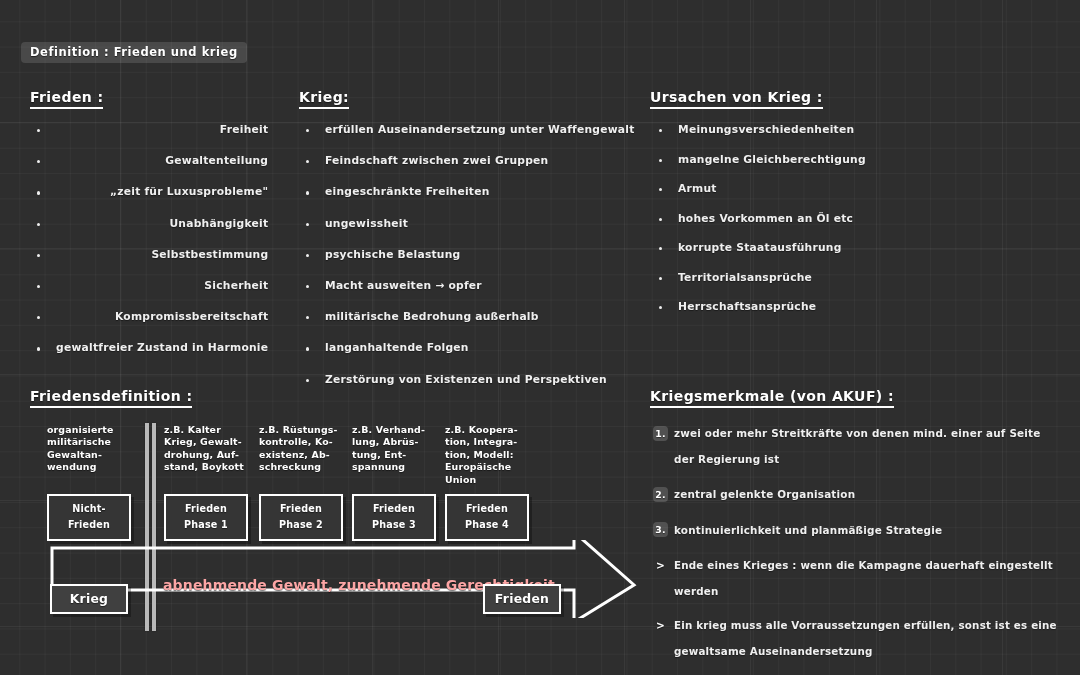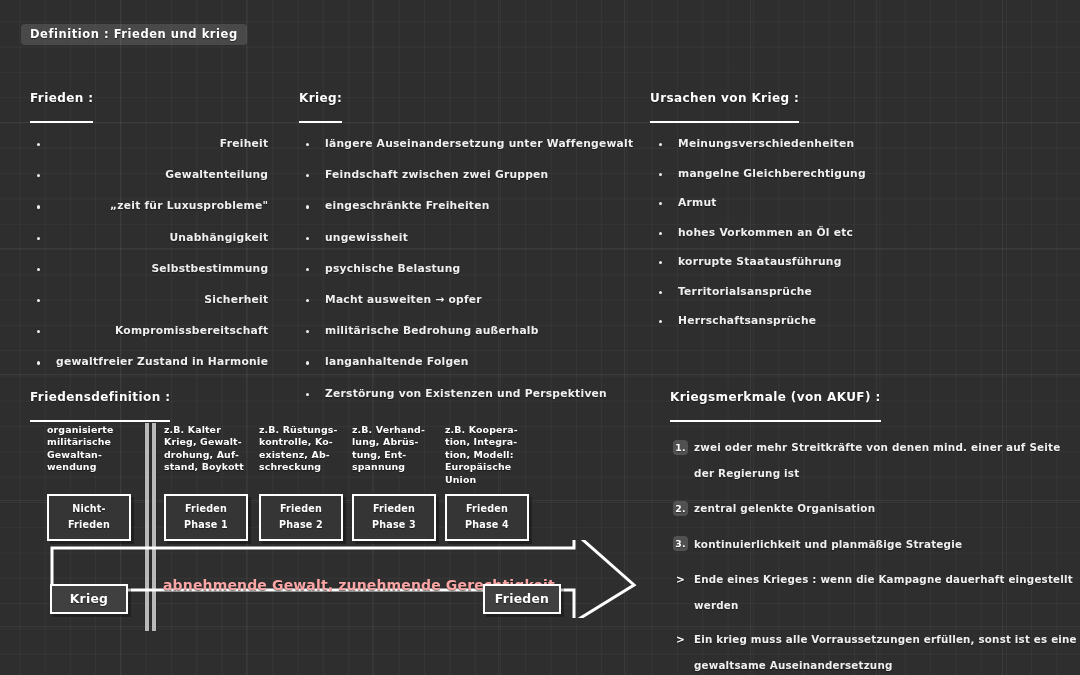--- a/index.html
+++ b/index.html
@@ -22,39 +22,39 @@
     font-family: "DejaVu Sans", sans-serif;
     color: #f2f2f2;
     position: relative;
   }
 
   .sheet { position: absolute; inset: 0; }
 
   
   #title-chip {
     position: absolute;
-    left: 21px; top: 24px;
+    left: 21px; top: 42px;
     background: rgba(255,255,255,0.13);
     border-radius: 4px;
     padding: 3px 9px 4px 9px;
     font-size: 11.5px;
     font-weight: 700;
     letter-spacing: 0.55px;
     color: #ffffff;
     text-shadow: 0 1px 1px rgba(0,0,0,0.55);
     white-space: nowrap;
   }
 
   
   .head {
-    font-size: 12px;
+    font-size: 14px;
     font-weight: 700;
     letter-spacing: 0.4px;
     color: #ffffff;
-    padding-bottom: 16px;
+    padding-bottom: 2px;
     display: inline-block;
     border-bottom: 2px solid #ffffff;
     white-space: nowrap;
     text-shadow: 0 1px 1px rgba(0,0,0,0.5);
   }
 
   
   .col { position: absolute; }
   ul.bullets { list-style: none; margin-top: 14px; }
   ul.bullets li {
@@ -164,21 +164,21 @@
     font-size: 12.4px;
     font-weight: 700;
     letter-spacing: 0.25px;
     color: #ffffff;
     text-shadow: 0 1px 1px rgba(0,0,0,0.5);
   }
   #box-krieg-end  { left: 50px;  top: 584px; width: 78px; }
   #box-frieden-end{ left: 483px; top: 584px; width: 78px; }
 
   
-  #kriegsmerkmale { position: absolute; left: 650px; top: 386px; margin-left: 20px; }
+  #kriegsmerkmale { position: absolute; left: 650px; top: 386px; }
   #kriegsmerkmale ol.numbered {
     list-style: none;
     margin-top: 13px;
   }
   ol.numbered > li {
     position: relative;
     padding-left: 24px;
     margin-bottom: 10px;
     font-size: 10.4px;
     font-weight: 600;
@@ -239,21 +239,21 @@
       <li><span class="dot"></span><span>Selbstbestimmung</span></li>
       <li><span class="dot"></span><span>Sicherheit</span></li>
       <li><span class="dot"></span><span>Kompromissbereitschaft</span></li>
       <li><span class="dot"></span><span>gewaltfreier Zustand in Harmonie</span></li>
     </ul>
   </div>
 
   <div class="col" id="col-krieg">
     <div class="head">Krieg:</div>
     <ul class="bullets">
-      <li><span class="dot"></span><span>längere Auseinandersetzung unter Waffengewalt</span></li>
+      <li><span class="dot"></span><span>erfüllen Auseinandersetzung unter Waffengewalt</span></li>
       <li><span class="dot"></span><span>Feindschaft zwischen zwei Gruppen</span></li>
       <li><span class="dot"></span><span>eingeschränkte Freiheiten</span></li>
       <li><span class="dot"></span><span>ungewissheit</span></li>
       <li><span class="dot"></span><span>psychische Belastung</span></li>
       <li><span class="dot"></span><span>Macht ausweiten → opfer</span></li>
       <li><span class="dot"></span><span>militärische Bedrohung außerhalb</span></li>
       <li><span class="dot"></span><span>langanhaltende Folgen</span></li>
       <li><span class="dot"></span><span>Zerstörung von Existenzen und Perspektiven</span></li>
     </ul>
   </div>

